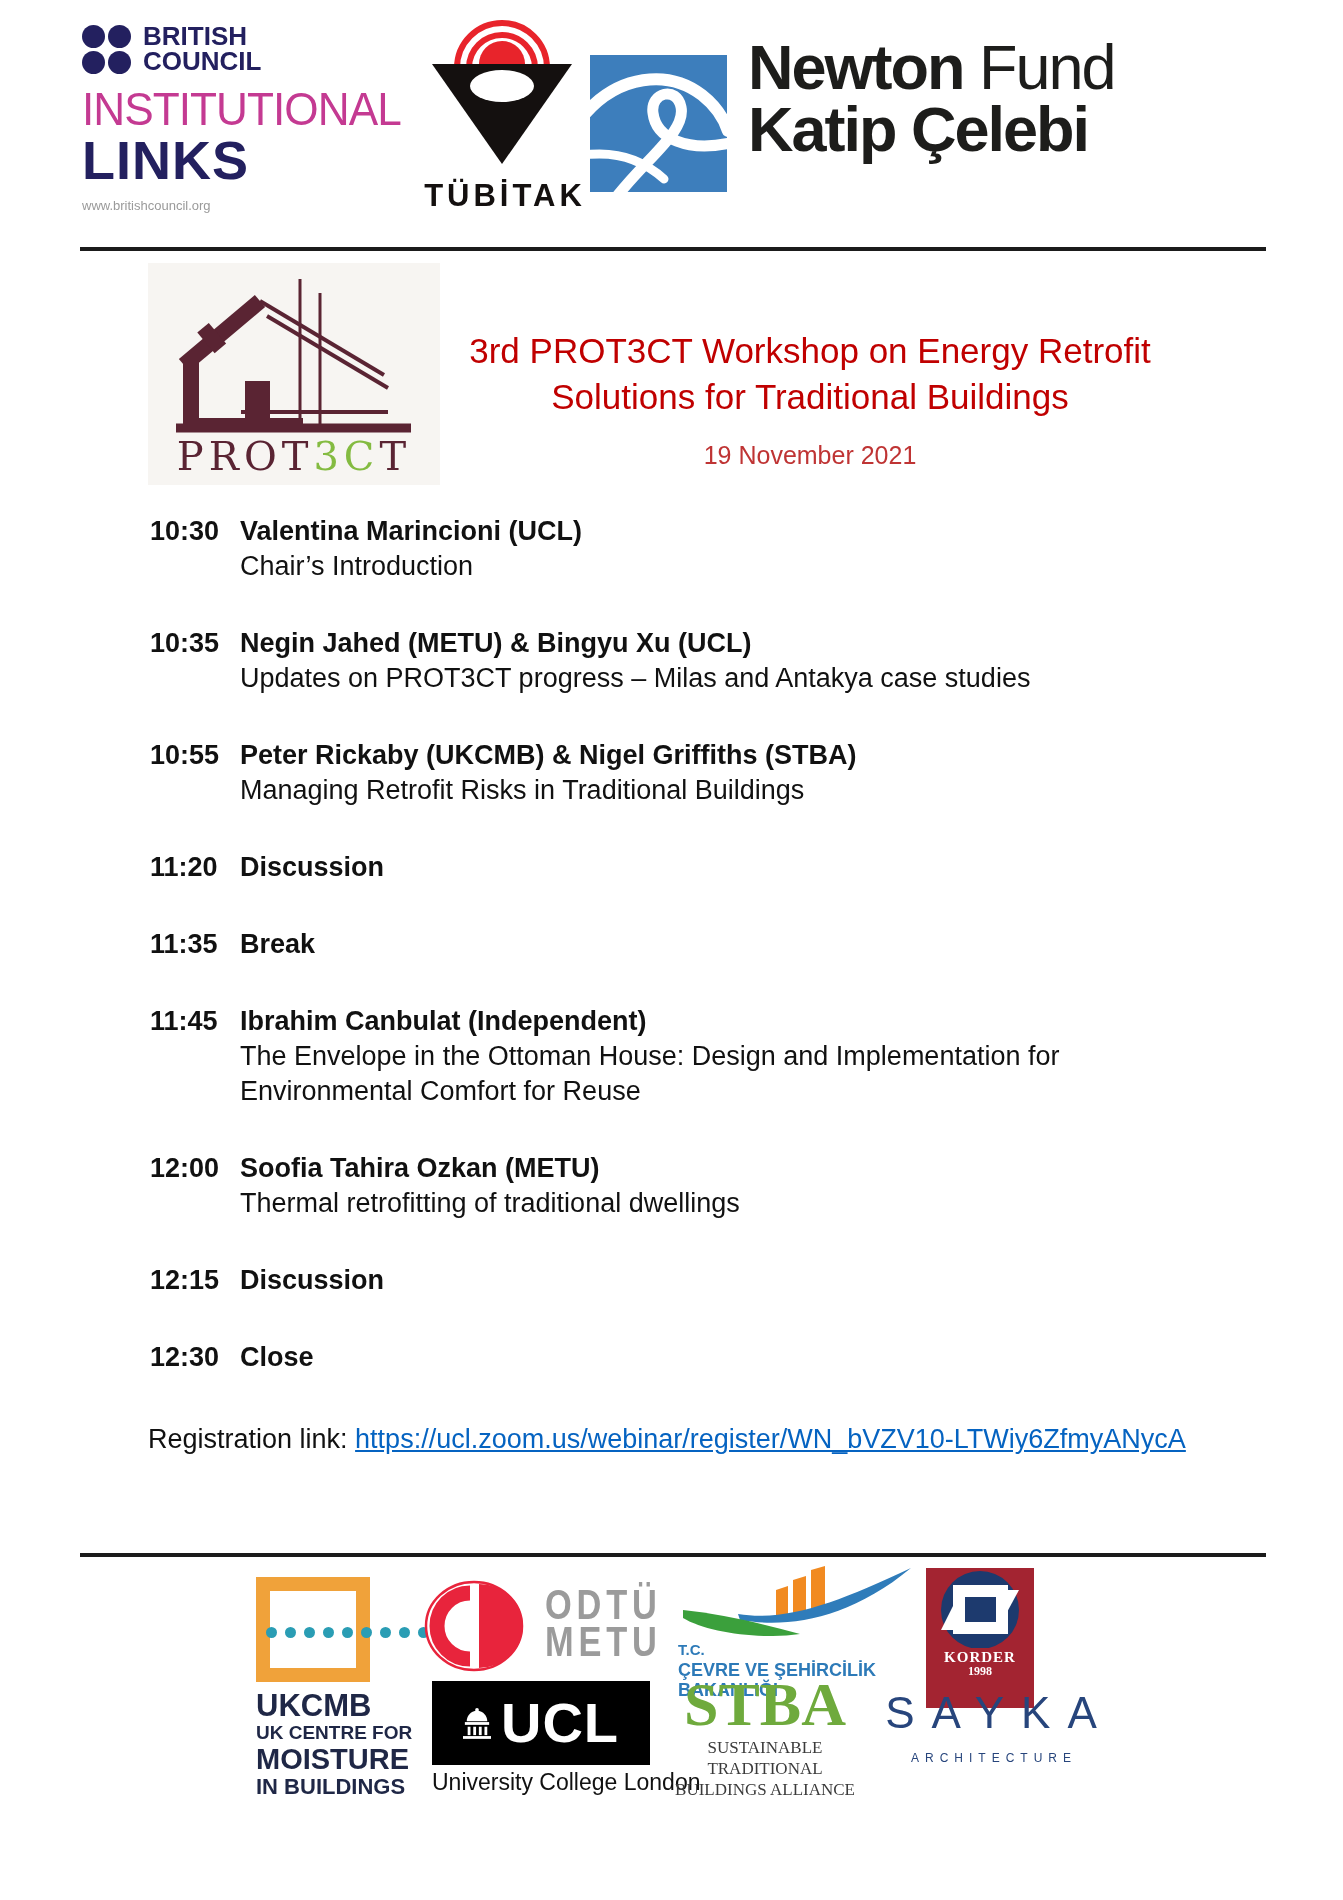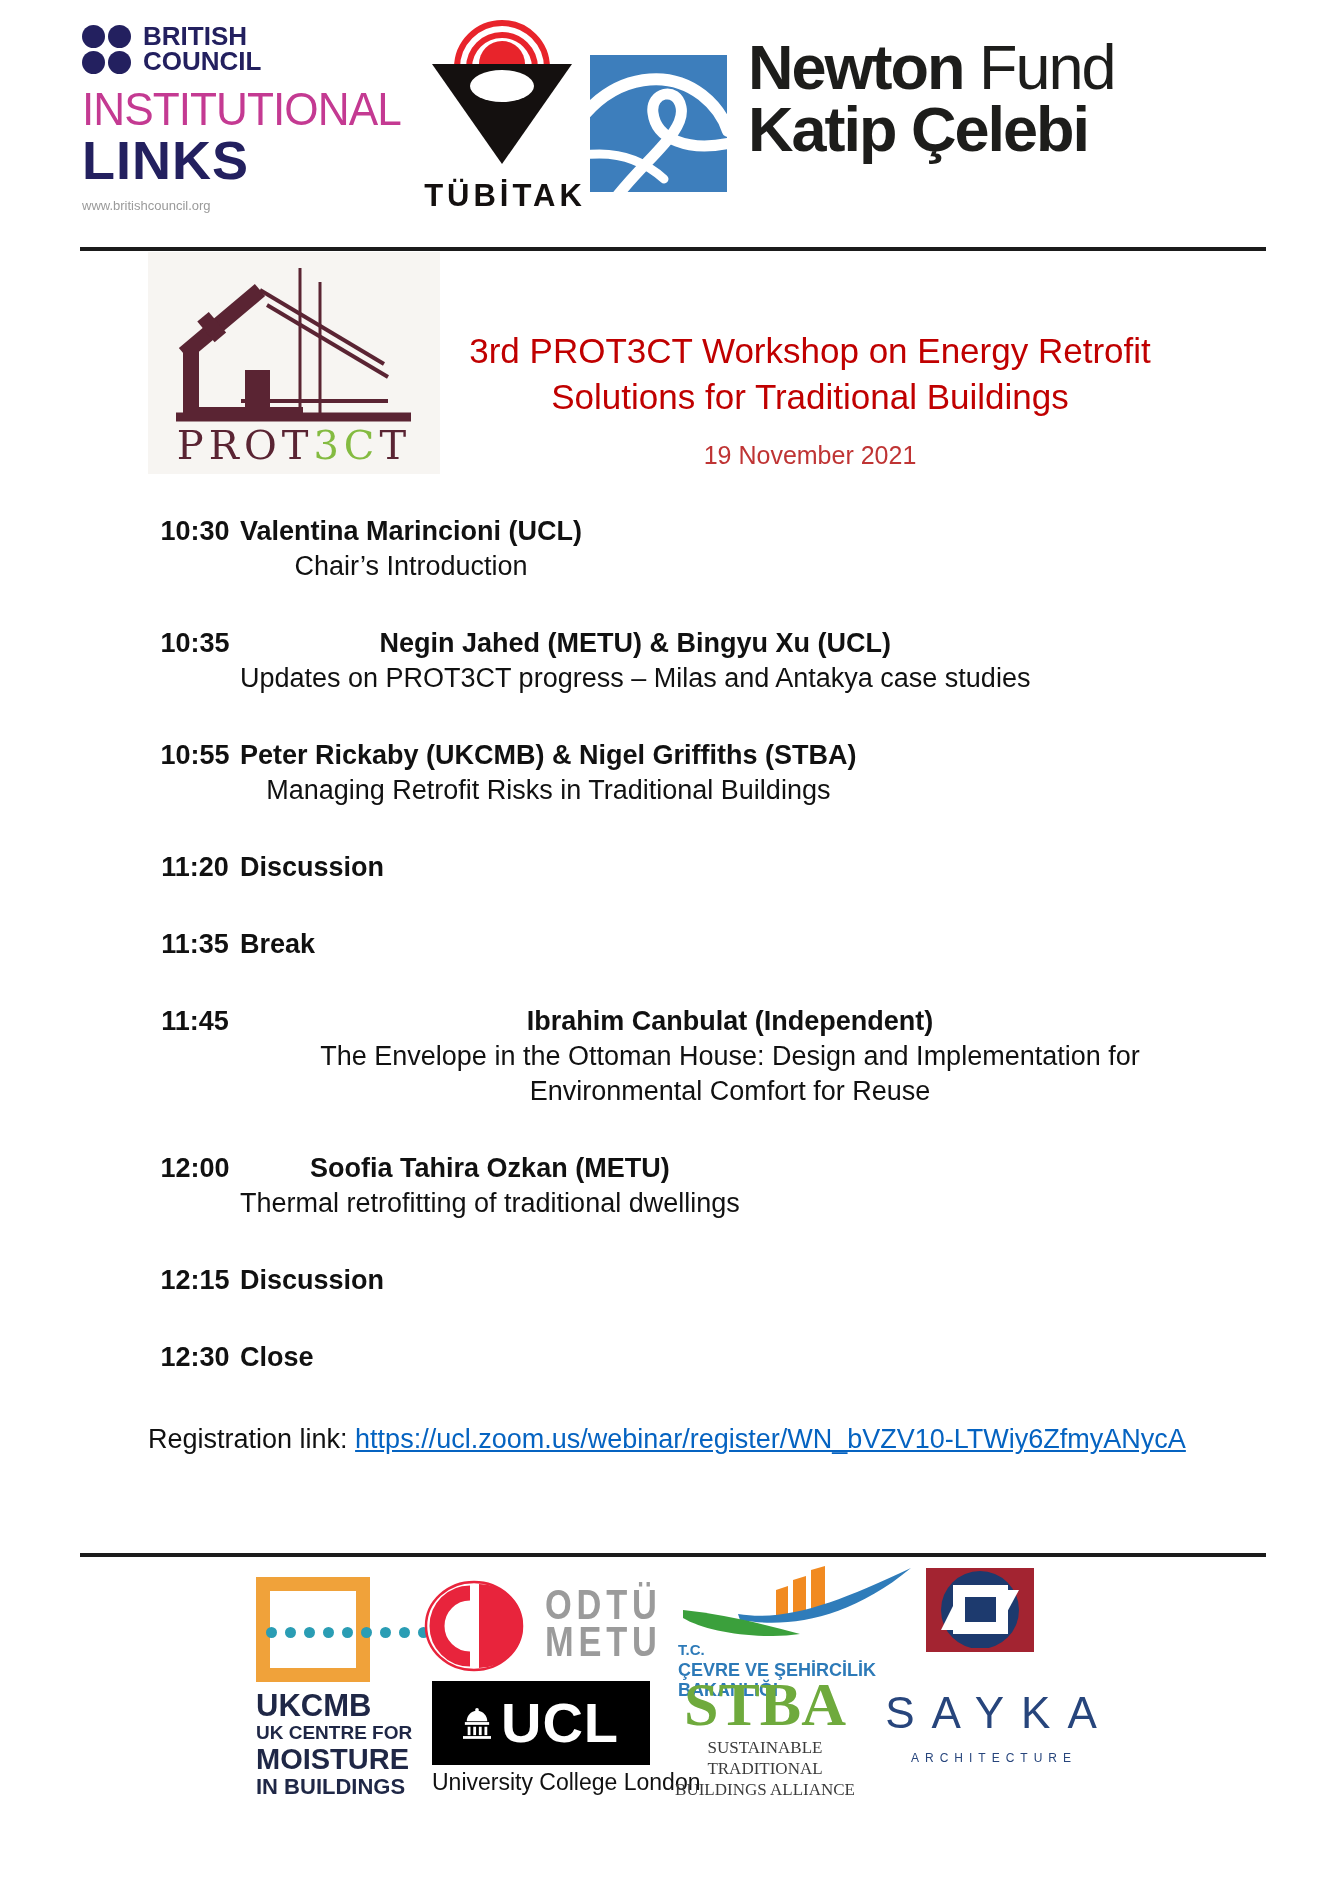--- a/index.html
+++ b/index.html
@@ -24,29 +24,29 @@
 
   .newton-square { position:absolute; left:590px; top:55px; width:137px; height:137px; }
   .newton-text { position:absolute; left:748px; top:36px; font-size:63px; font-weight:700; color:#1d1d1b; line-height:62px; letter-spacing:-2px; white-space:nowrap; }
   .newton-text .light { font-weight:400; }
 
   .rule { position:absolute; left:80px; width:1186px; border-top:4px solid #1b1b1b; }
   .rule-top { top:247px; }
   .rule-bottom { top:1553px; }
 
   
-  .prot-logo { position:absolute; left:148px; top:252px; width:292px; height:222px; background:#f7f5f2; }
+  .prot-logo { position:absolute; left:148px; top:263px; width:292px; height:222px; background:#f7f5f2; }
 
   .ws-title { position:absolute; left:420px; top:328px; width:780px; text-align:center;
               color:#c00000; font-size:35px; line-height:46px; font-weight:400; }
   .ws-date { position:absolute; left:420px; top:441px; width:780px; text-align:center;
              color:#bf3434; font-size:25px; }
 
   
-  .schedule { position:absolute; left:150px; top:514px; width:1070px;text-align:center; }
+  .schedule { position:absolute; left:150px; top:514px; width:1070px; }
   .schedule-item { display:flex; margin-bottom:42px; font-size:27px; line-height:35px; }
   .schedule-time { width:90px; flex-shrink:0; font-weight:bold; }
   .schedule-speaker { font-weight:bold; }
   .schedule-desc { font-weight:400; max-width:985px; }
 
   .registration { position:absolute; left:148px; top:1424px; font-size:27px; }
   .registration a { color:#0563c1; text-decoration:underline; }
 
   
   .ukcmb { position:absolute; left:256px; top:1577px; width:200px; }
@@ -71,21 +71,21 @@
   .cevre { position:absolute; left:678px; top:1560px; width:235px; }
   .cevre-text { color:#2d7ab8; font-weight:bold; margin-top:0px; line-height:20px; }
   .cevre-l1 { font-size:15px; }
   .cevre-l2 { font-size:18px; }
   .cevre-l3 { font-size:18px; }
 
   .stba { position:absolute; left:660px; top:1674px; width:210px; text-align:center; }
   .stba-acronym { color:#6faa3d; font-weight:bold; font-size:62px; line-height:60px; font-family:"Liberation Serif", serif; }
   .stba-sub { font-family:"Liberation Serif", serif; font-size:17px; color:#3b3b3b; line-height:21px; margin-top:3px; }
 
-  .korder { position:absolute; left:926px; top:1568px; width:108px; height:84px; background:#a32431; text-align:center; }
+  .korder { position:absolute; left:926px; top:1568px; width:108px; height:140px; background:#a32431; text-align:center; }
   .korder-name { color:#fff; font-family:"Liberation Serif", serif; font-weight:bold; font-size:15px; line-height:15px; margin-top:-2px; letter-spacing:1px; }
   .korder-year { color:#fff; font-family:"Liberation Serif", serif; font-weight:bold; font-size:12px; line-height:13px; }
 
   .sayka { position:absolute; left:866px; top:1690px; width:250px; text-align:center; color:#27457c; }
   .sayka-name { font-size:44px; line-height:46px; letter-spacing:17px; text-indent:17px; }
   .sayka-sub { font-size:12px; letter-spacing:6px; text-indent:6px; margin-top:15px; }
 </style>
 </head>
 <body>
 

